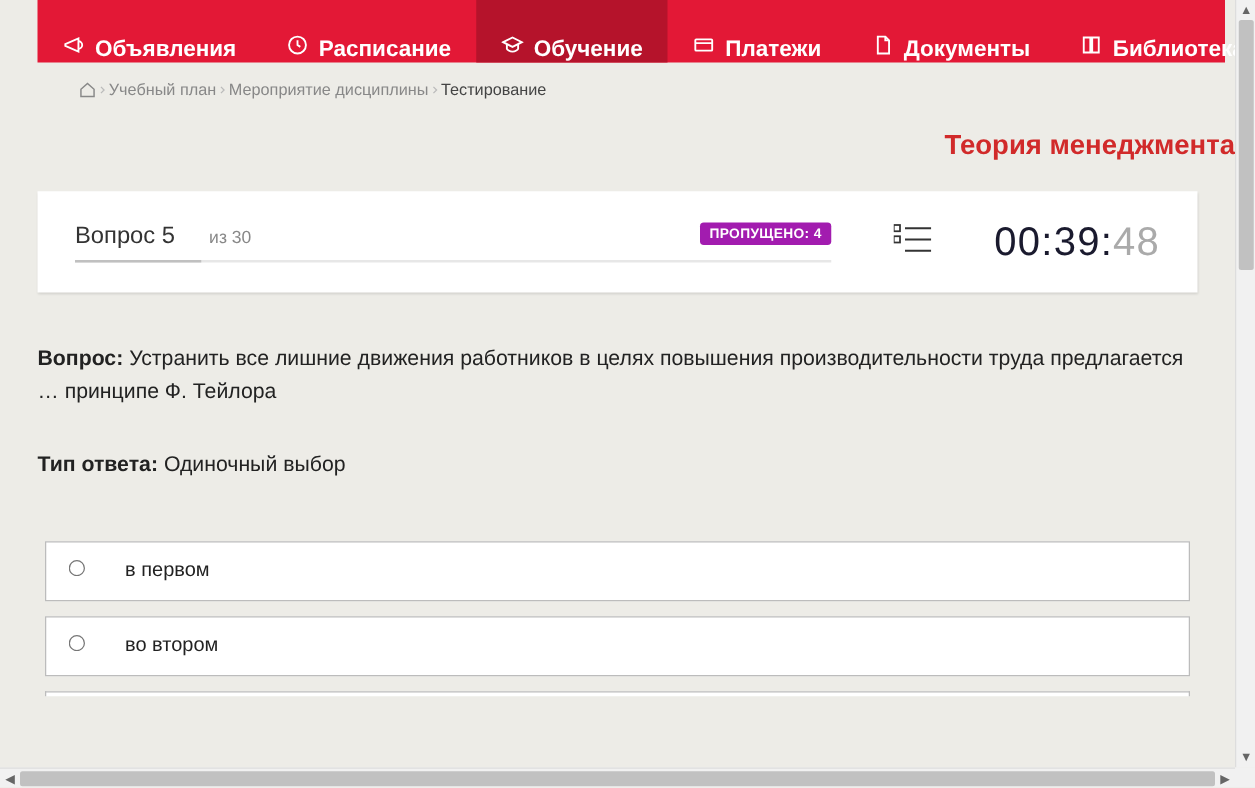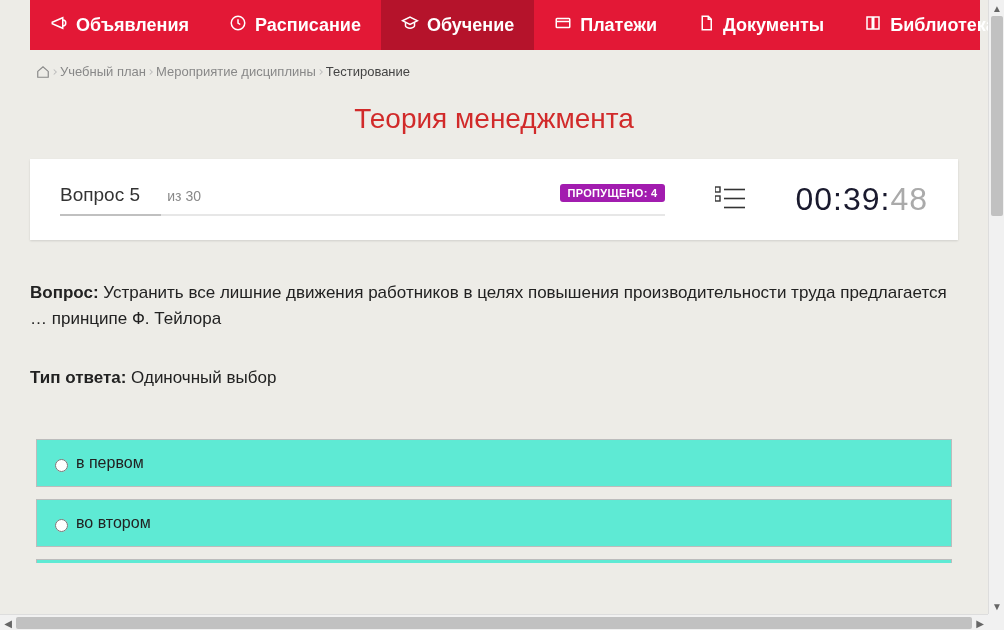--- a/index.html
+++ b/index.html
@@ -22,53 +22,54 @@
   .topnav {
     display: flex;
     align-items: stretch;
     background: #e31836;
     height: 50px;
     margin-left: 30px;
     margin-right: 8px;
   }
   .nav-item {
     display: flex;
-    align-items: center;
+    align-items: flex-end;
     gap: 8px;
     padding: 0 20px;
     color: #fff;
     font-size: 18px;
     font-weight: 600;
     cursor: pointer;
     white-space: nowrap;
   }
   .nav-item.active {
     background: #b5132b;
   }
   .nav-item svg { flex-shrink: 0; }
 
   
   .breadcrumb {
     display: flex;
     align-items: center;
     padding: 14px 0 14px 36px;
     font-size: 13px;
     color: #888;
+    margin-left: 27px;
   }
   .breadcrumb .crumb { color: #888; cursor: pointer; }
   .breadcrumb .crumb.current { color: #444; cursor: default; }
   .breadcrumb .chev { color: #bbb; }
   .breadcrumb svg { display: block; }
 
   
   .page-title {
-    text-align: center;
+    text-align: right;
     color: #d12a2a;
-    font-size: 28px;
-    font-weight: 400;
+    font-size: 22px;
+    font-weight: 700;
     margin: 10px 0 24px;
   }
 
   
   .qheader {
     margin: 0 30px 40px;
     background: #fff;
     box-shadow: 0 1px 2px rgba(0,0,0,0.12);
     display: flex;
     align-items: center;
@@ -147,26 +148,26 @@
     margin-bottom: 48px;
   }
   .atype-val { display: inline; }
 
   
   .answers {
     padding: 0 36px;
   }
   .answer {
     border: 1px solid #bcbcbc;
-    background: #5eead4;
+    background: #ffffff;
     padding: 14px 18px;
     margin-bottom: 12px;
     display: flex;
-    align-items: flex-end;
-    gap: 8px;
+    align-items: flex-start;
+    gap: 32px;
     font-size: 16px;
     cursor: pointer;
   }
   .answer input[type=radio] {
     width: 13px;
     height: 13px;
     cursor: pointer;
   }
 
   

